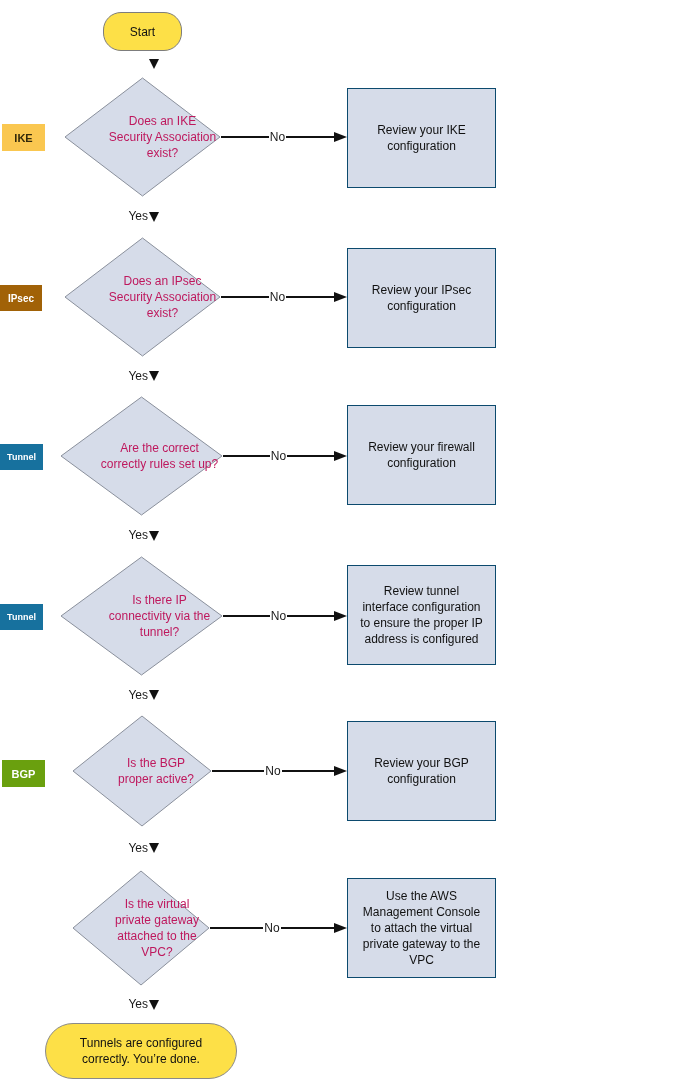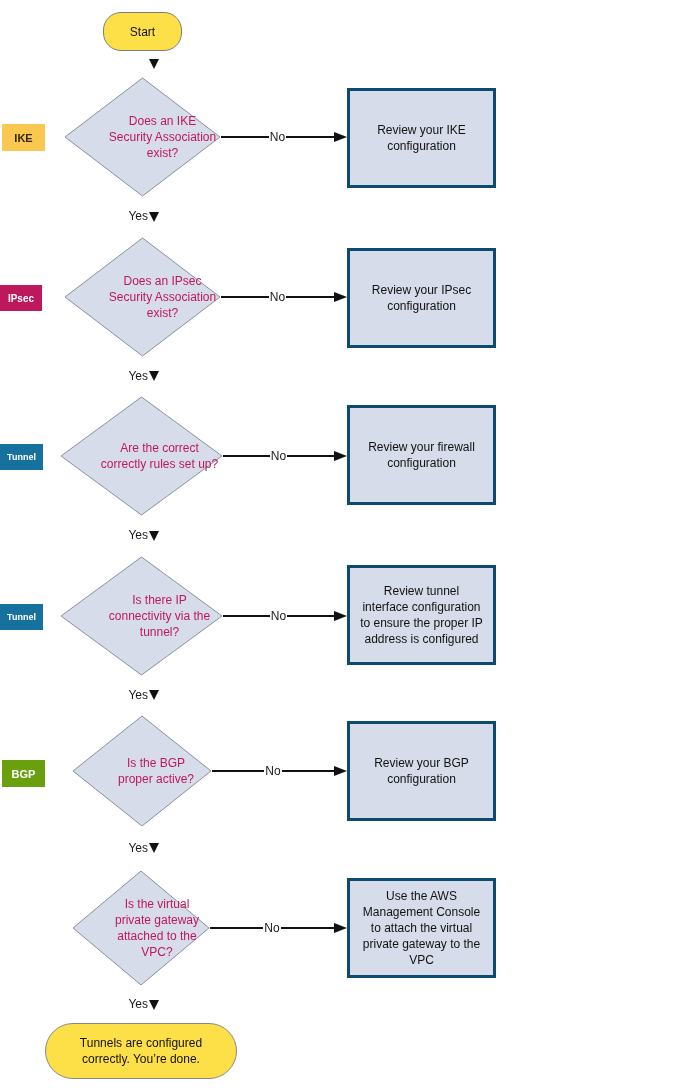--- a/index.html
+++ b/index.html
@@ -7,39 +7,39 @@
   #canvas{position:relative;width:686px;height:1089px;background:#ffffff;overflow:hidden;}
 
   
   .terminal{
     position:absolute;background:#fde047;border:1px solid #7d7d7d;
     display:flex;align-items:center;justify-content:center;text-align:center;
     font-size:12px;line-height:16px;color:#111;white-space:pre-line;box-sizing:border-box;
   }
   .action-box{
     position:absolute;left:347px;width:149px;height:100px;
-    background:#d6dce9;border:3px solid #0c4a6e;box-sizing:border-box;
+    background:#d6dce9;border:1px solid #0c4a6e;box-sizing:border-box;
     display:flex;align-items:center;justify-content:center;text-align:center;
     font-size:12px;line-height:16px;color:#111;white-space:pre-line;padding:0 2px;
   }
   .diamond-wrap{position:absolute;}
   .diamond-wrap svg{position:absolute;left:0;top:0;display:block;}
   .diamond-label{
     position:absolute;left:0;top:0;width:100%;height:100%;
     display:flex;align-items:center;justify-content:center;text-align:center;
     font-size:12px;line-height:16px;color:#be185d;white-space:pre-line;
   }
 
   
   .badge{
     position:absolute;display:flex;align-items:center;justify-content:center;
     font-weight:bold;box-sizing:border-box;
   }
   .badge-ike   {left:2px;top:124px;width:43px;height:27px;background:#fac750;color:#33290a;font-size:11px;}
-  .badge-ipsec {left:0px;top:285px;width:42px;height:26px;background:#be185d;color:#ffffff;font-size:10px;}
+  .badge-ipsec {left:0px;top:285px;width:42px;height:26px;background:#a16207;color:#ffffff;font-size:10px;}
   .badge-tun1  {left:0px;top:444px;width:43px;height:26px;background:#17719e;color:#ffffff;font-size:9px;}
   .badge-tun2  {left:0px;top:604px;width:43px;height:26px;background:#17719e;color:#ffffff;font-size:9px;}
   .badge-bgp   {left:2px;top:760px;width:43px;height:27px;background:#6aa00e;color:#ffffff;font-size:11px;}
 
   
   .vconn{
     position:absolute;width:34px;display:flex;flex-direction:row;
     align-items:center;justify-content:space-between;
   }
   .vline{width:1.5px;background:#111;flex-grow:1;}

